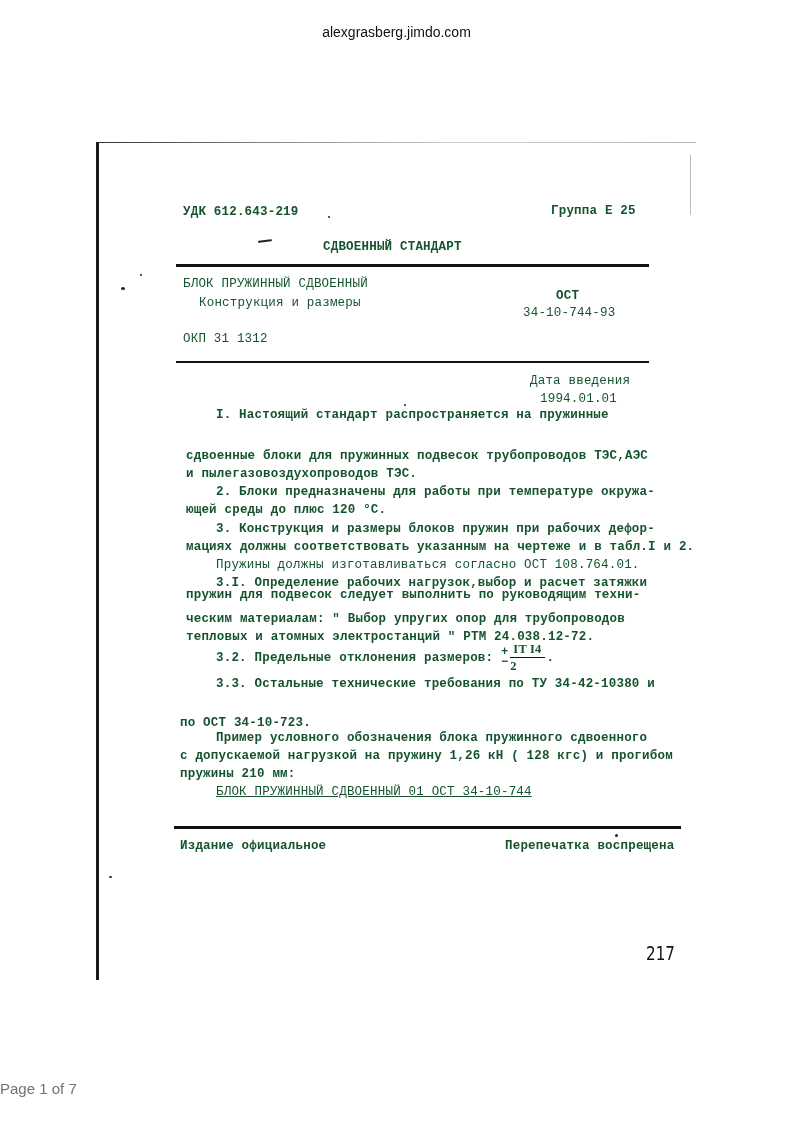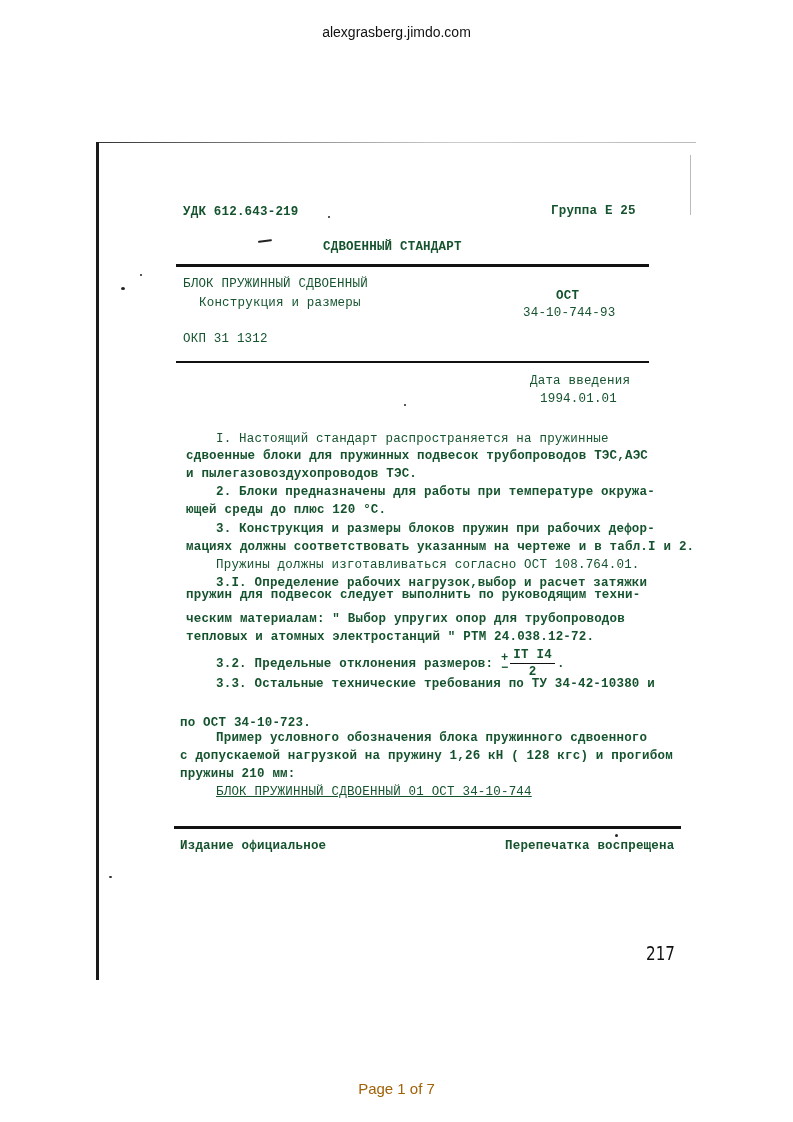--- a/index.html
+++ b/index.html
@@ -1,28 +1,28 @@
 <!DOCTYPE html>
 <html><head>
   <meta charset="utf-8">
   <style>
     html, body { margin: 0; padding: 0; background: #ffffff; }
     body { width: 793px; height: 1122px; position: relative; overflow: hidden; font-family: "Liberation Sans", sans-serif; color: #111; }
     .abs { position: absolute; white-space: nowrap; }
     .header-url { top: 24px; left: 0; width: 793px; text-align: center; font-size: 14px; color: #111; font-family: "Liberation Sans", sans-serif; }
-    .footer-page { top: 1080px; left: 0; width: 793px; text-align: center; font-size: 15px; color: #a16207; font-family: "Liberation Sans", sans-serif; }
+    .footer-page { top: 1080px; left: 0; width: 793px; text-align: left; font-size: 15px; color: #737373; font-family: "Liberation Sans", sans-serif; }
     .border-left { position: absolute; left: 96px; top: 142px; width: 3px; height: 838px; background: #1a1a1a; }
     .border-top { position: absolute; left: 96px; top: 142px; width: 600px; height: 1px; background: linear-gradient(90deg,#333 0,#888 30%,#ccc 60%,#bbb 100%); }
     .border-right { position: absolute; left: 690px; top: 155px; width: 1px; height: 60px; background: #bbb; }
 
     .typed { font-family: "Liberation Mono", monospace; font-size: 12.5px; color: #14532d; letter-spacing: 0.2px; }
     .typed.bold { font-weight: bold; }
     .rule { position: absolute; background: #111; }
 
-    .frac { display: inline-block; vertical-align: middle; text-align: center; line-height: 1; margin: 6px 2px; }
+    .frac { display: inline-block; vertical-align: middle; line-height: 1; margin: 0 2px; font-family: Liberation Serif, serif; }
     .frac .num { display: block; border-bottom: 1.5px solid #111; padding: 0 3px 1px; }
     .frac .den { display: block; padding-top: 2px; }
     .pm { display: inline-block; vertical-align: middle; line-height: 0.8; font-size: 12px; text-align: center; }
 
     .page-num { font-family: "DejaVu Sans", sans-serif; font-size: 19px; color: #111; transform: scaleX(0.8); transform-origin: left; }
     .speck { position: absolute; background: #222; border-radius: 50%; }
   </style>
 </head>
 <body>
 
@@ -52,21 +52,21 @@
   <div class="abs typed" style="left:199px;top:296px;">Конструкция и размеры</div>
   <div class="abs typed bold" style="left:556px;top:289px;">ОСТ</div>
   <div class="abs typed" style="left:523px;top:306px;">34-10-744-93</div>
   <div class="abs typed" style="left:183px;top:332px;">ОКП 31 1312</div>
 
   <div class="rule" style="left:176px;top:361px;width:473px;height:2px;"></div>
 
   <div class="abs typed" style="left:530px;top:374px;">Дата введения</div>
   <div class="abs typed" style="left:540px;top:392px;">1994.01.01</div>
 
-  <div class="abs typed" style="left:216px;top:432px;">I. Настоящий стандарт распространяется на пружинные</div>
+  <div class="abs typed" style="left:216px;top:408px;font-weight:bold;">I. Настоящий стандарт распространяется на пружинные</div>
   <div class="abs typed bold" style="left:186px;top:449px;">сдвоенные блоки для пружинных подвесок трубопроводов ТЭС,АЭС</div>
   <div class="abs typed bold" style="left:186px;top:467px;">и пылегазовоздухопроводов ТЭС.</div>
 
   <div class="abs typed bold" style="left:216px;top:485px;">2. Блоки предназначены для работы при температуре окружа-</div>
   <div class="abs typed bold" style="left:186px;top:503px;">ющей среды до плюс 120 °С.</div>
 
   <div class="abs typed bold" style="left:216px;top:522px;">3. Конструкция и размеры блоков пружин при рабочих дефор-</div>
   <div class="abs typed bold" style="left:186px;top:540px;">мациях должны соответствовать указанным на чертеже и в табл.I и 2.</div>
   <div class="abs typed" style="left:216px;top:558px;">Пружины должны изготавливаться согласно ОСТ 108.764.01.</div>
 

